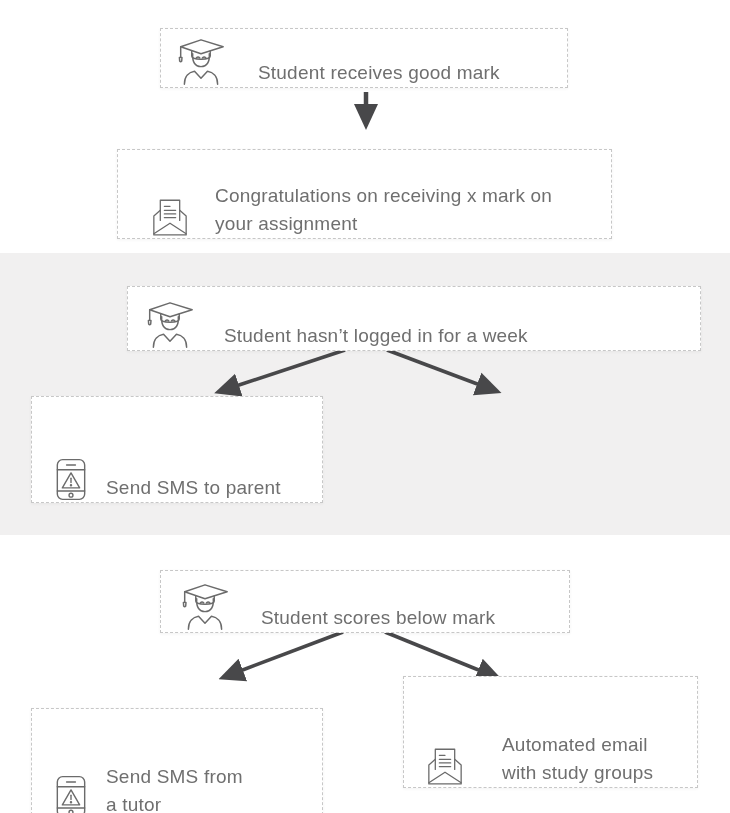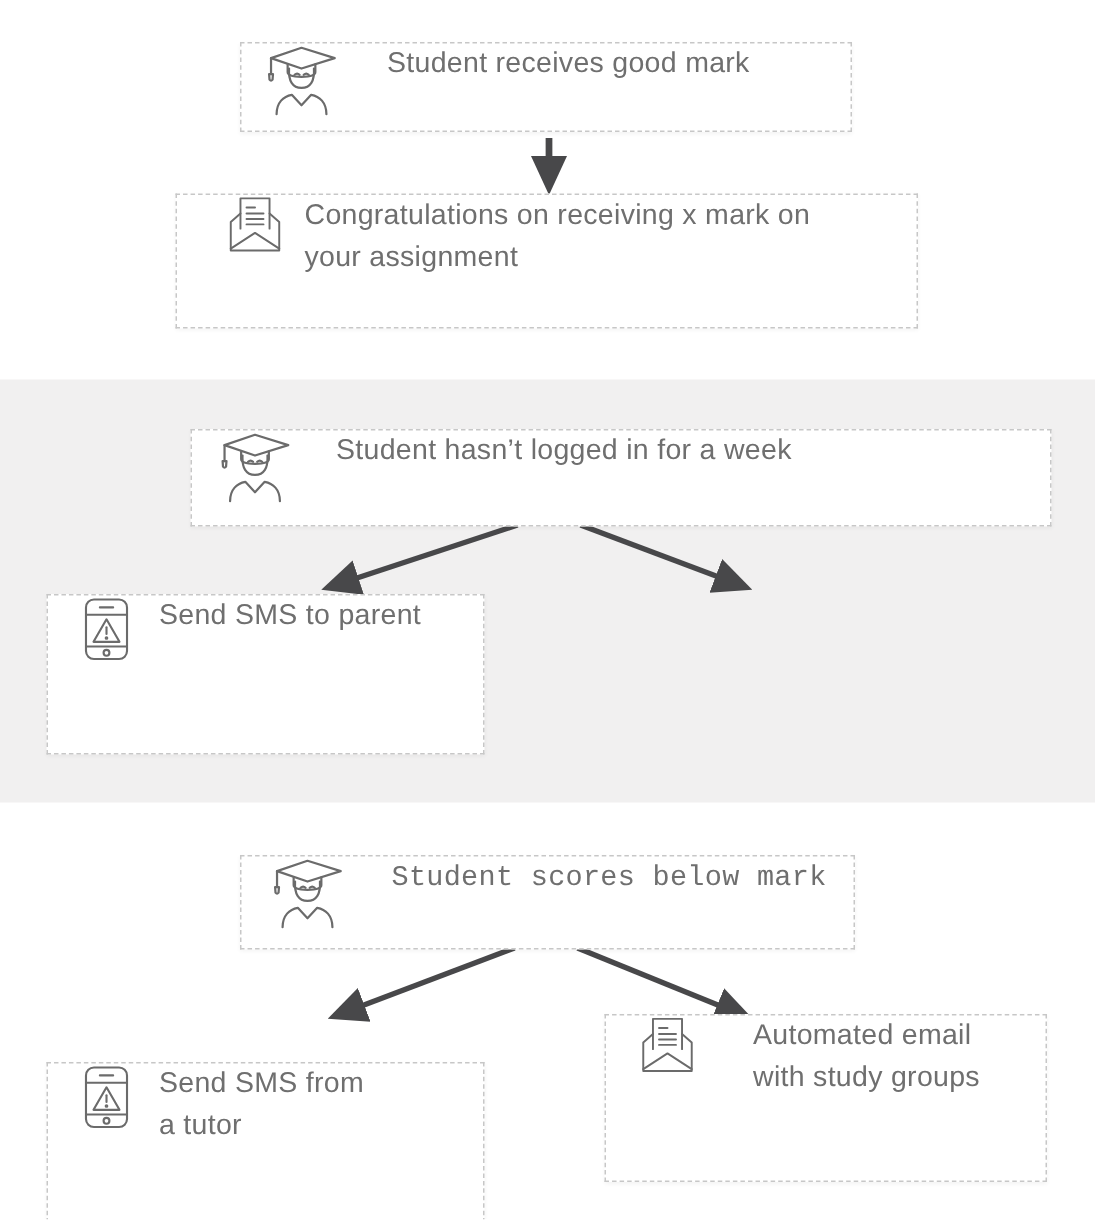--- a/index.html
+++ b/index.html
@@ -7,41 +7,41 @@
     position:relative;width:730px;height:813px;overflow:hidden;background:#ffffff;
     font-family:"Liberation Sans", sans-serif;
   }
   .band{
     position:absolute;left:0;top:253px;width:730px;height:282px;
     background:#f1f0f0;
   }
   .arrows{position:absolute;left:0;top:0;width:730px;height:813px;pointer-events:none;}
   .node{
     position:absolute;box-sizing:border-box;background:#ffffff;
-    border:1px dashed #c7c7c7;display:flex;align-items:flex-start;
+    border:1px dashed #c7c7c7;display:flex;align-items:flex-end;
     box-shadow:0 1px 3px rgba(0,0,0,0.05);
   }
   .label{
     color:#6f6f6f;font-size:19px;line-height:28px;letter-spacing:0.2px;font-weight:400;
   }
   .nowrap{white-space:nowrap;}
   .w352{max-width:352px;}
   .w160{max-width:160px;}
   .w150{max-width:150px;}
   .w172{max-width:172px;}
   .icon{flex:0 0 auto;display:block;}
   .icon-grad{width:48px;height:50px;}
   .icon-env{width:42px;height:40px;}
   .icon-phone{width:30px;height:45px;}
   #node-a{left:160px;top:28px;width:408px;height:60px;padding-left:16px;gap:33px;}
-  #node-b{left:117px;top:129px;width:495px;height:90px;padding-left:31px;gap:12px;}
+  #node-b{left:117px;top:149px;width:495px;height:90px;padding-left:31px;gap:24px;}
   #node-c{left:127px;top:286px;width:574px;height:65px;padding-left:18px;gap:30px;}
   #node-d{left:31px;top:396px;width:292px;height:107px;padding-left:24px;gap:20px;}
   #node-e{left:403px;top:395px;width:295px;height:108px;padding-left:20px;gap:22px;}
-  #node-f{left:160px;top:570px;width:410px;height:63px;padding-left:20px;gap:32px;font-family:Liberation Mono, monospace;}
+  #node-f{left:160px;top:570px;width:410px;height:63px;padding-left:20px;gap:32px;}
   #node-g{left:31px;top:676px;width:292px;height:112px;padding-left:24px;gap:20px;margin-top:32px;}
   #node-h{left:403px;top:676px;width:295px;height:112px;padding-left:20px;gap:36px;}
   .defs{position:absolute;width:0;height:0;overflow:hidden;}
 </style>
 </head>
 <body>
 
 <svg class="defs" xmlns="http://www.w3.org/2000/svg" aria-hidden="true">
   <defs>
     <g id="sym-graduate" fill="none" stroke="#6b6b6b" stroke-width="1.6" stroke-linecap="round" stroke-linejoin="round">

